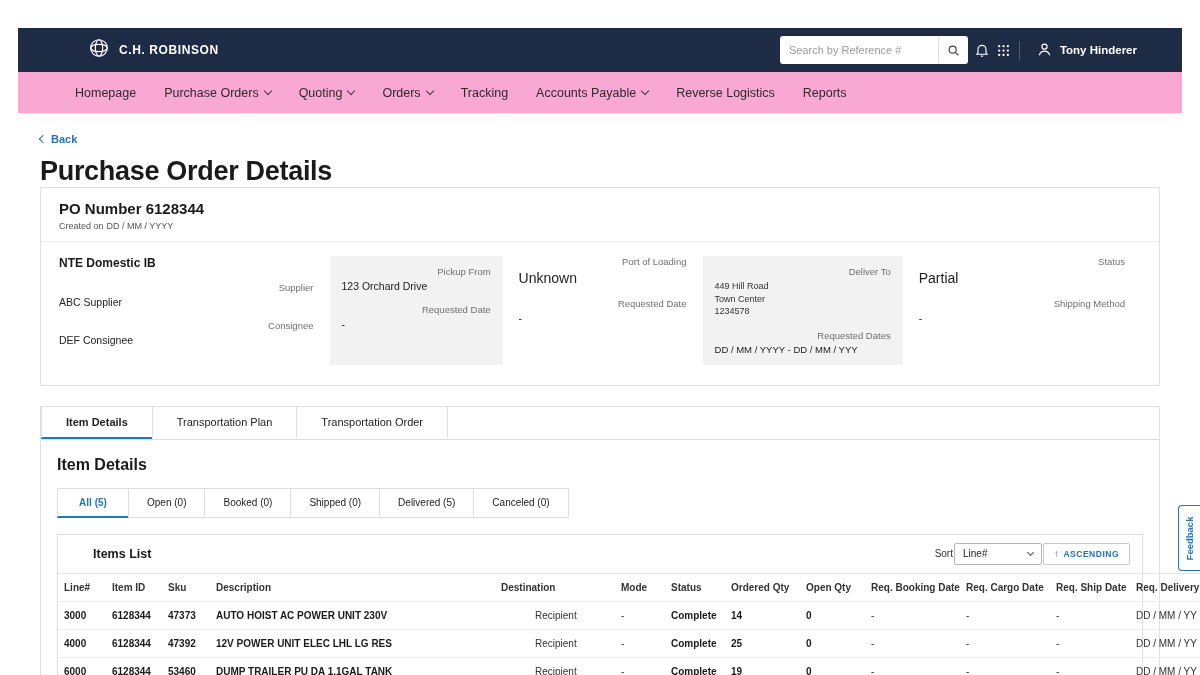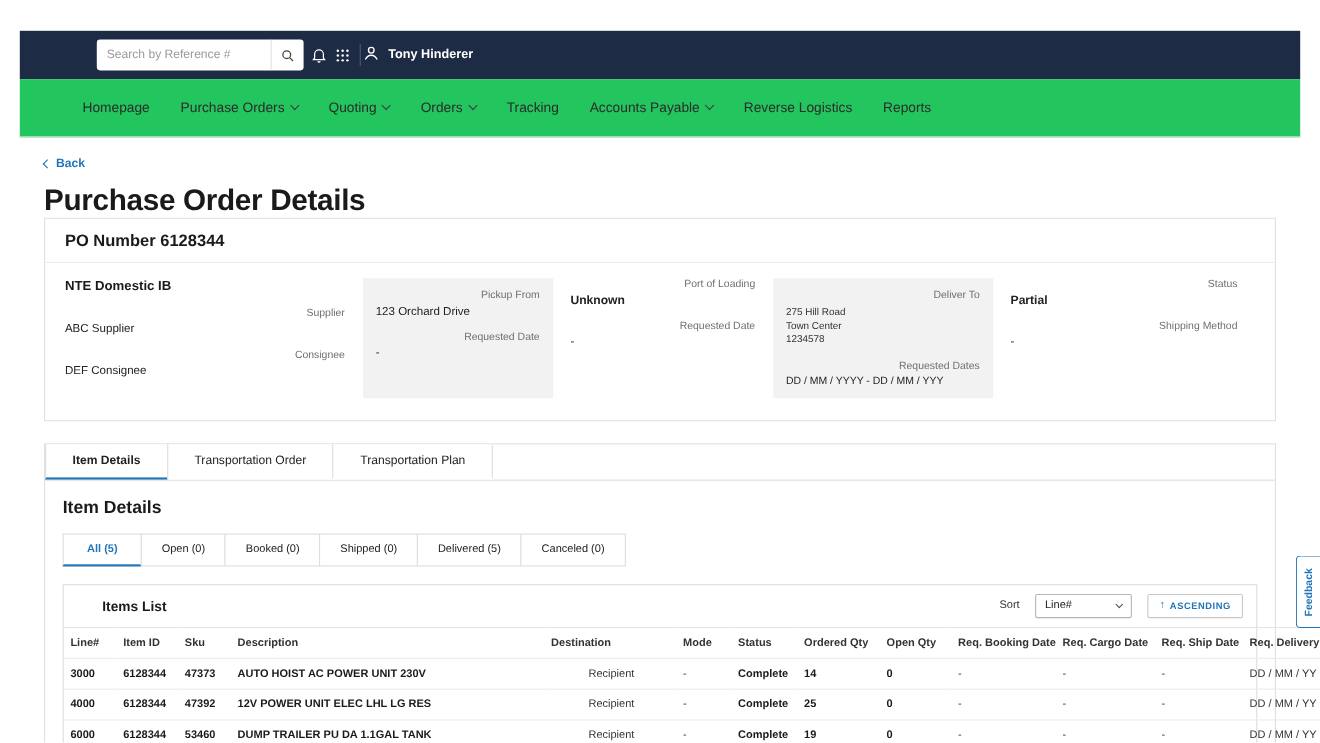--- a/index.html
+++ b/index.html
@@ -36,27 +36,27 @@
   }
   .searchbox input::placeholder { color: #9a9a9a; }
   .search-ico {
     width: 30px; height: 28px; display: flex; align-items: center; justify-content: center;
     border-left: 1px solid #e2e2e2; cursor: pointer;
   }
   .icon-btn { display: flex; align-items: center; justify-content: center; cursor: pointer; }
   .user {
     display: flex; align-items: center; gap: 7px;
     border-left: 1px solid rgba(255,255,255,.22);
-    padding-left: 1px; margin-left: 2px;
+    padding-left: 16px; margin-left: 2px;
     font-size: 11.5px; font-weight: bold; cursor: pointer;
   }
 
   
   .mainnav {
-    background: #22c55e; height: 53px;
+    background: #f9a8d4; height: 42px;
     display: flex; align-items: center;
     padding: 12px 57px; border-bottom: 1px solid #ececec;
   }
   .nav-items { display: flex; align-items: center; gap: 28px; }
   .nav-item {
     display: inline-flex; align-items: center;
     font-size: 12.5px; color: #2b2b2b; text-decoration: none; cursor: pointer;
     white-space: nowrap;
   }
   .chev-down {
@@ -91,21 +91,21 @@
   .c1 { flex: 0 0 25%; }
   .c2 { flex: 0 0 16%; }
   .c3 { flex: 0 0 17%; }
   .c4 { flex: 0 0 18.5%; }
   .c5 { flex: 1; }
   .col.gray { background: #f2f2f2; padding: 10px 12px; margin-right: 16px; }
   .c1-title { font-size: 12px; font-weight: bold; margin-bottom: 12px; }
   .lbl { font-size: 9.5px; color: #6f6f6f; margin-bottom: 3px; text-align: right; }
   .lbl.sp { margin-top: 12px; }
   .val { font-size: 10.5px; color: #222; }
-  .val.bold { font-weight: bold; font-size: 11px; }
+  .val.bold { font-weight: normal; font-size: 14px; }
   .addr { font-size: 9px; line-height: 1.4; color: #333; }
 
   
   .tabs-card { margin-top: 20px; padding-bottom: 10px; }
   .tabstrip { display: flex; border-bottom: 1px solid #ddd; }
   .tab {
     background: #fff; border: 1px solid #ddd; border-top: none; border-bottom: 2px solid transparent;
     margin-right: -1px; padding: 9px 24px; font-size: 11px; color: #222;
     font-family: "Liberation Sans", sans-serif; cursor: pointer;
   }
@@ -117,21 +117,21 @@
   .ftab {
     background: #fff; border: 1px solid #ddd; margin-right: -1px;
     padding: 8px 18px; font-size: 10px; color: #222; min-width: 72px;
     font-family: "Liberation Sans", sans-serif; cursor: pointer;
   }
   .ftab.active { color: var(--accent, #2175b9); font-weight: bold; border-bottom: 2px solid var(--accent, #2175b9); }
 
   .items-box { border: 1px solid #ddd; }
   .items-head { display: flex; justify-content: space-between; align-items: center; padding: 8px 12px; }
   .items-title { font-size: 12.5px; font-weight: bold; margin-left: 23px; }
-  .sort-controls { display: flex; align-items: center; gap: 14px; }
+  .sort-controls { display: flex; align-items: center; gap: 1px; }
   .sort-label { font-size: 10px; color: #333; }
   .select {
     border: 1px solid #b5b5b5; border-radius: 2px; background: #fff;
     height: 22px; width: 88px; display: flex; align-items: center; justify-content: space-between;
     padding: 0 8px; font-size: 10px; cursor: pointer;
   }
   .select .chev-down { border-color: #555; width: 5px; height: 5px; top: -1px; margin-left: 0; }
   .asc-btn {
     border: 1px solid #c9c9c9; border-radius: 2px; background: #fff;
     height: 22px; padding: 0 10px; display: flex; align-items: center; gap: 4px;
@@ -164,20 +164,30 @@
     transform: rotate(-90deg); white-space: nowrap;
     color: var(--accent, #2175b9); font-size: 9.5px; font-weight: bold;
   }
 </style>
 </head>
 <body>
 
 <div class="page">
 
   <header class="topbar">
+    <div class="brand">
+      <span>
+        <svg width="22" height="22" viewBox="0 0 24 24" fill="none" stroke="#ffffff" stroke-width="1.3">
+          <circle cx="12" cy="12" r="9"></circle>
+          <ellipse cx="12" cy="12" rx="9" ry="4"></ellipse>
+          <ellipse cx="12" cy="12" rx="4" ry="9"></ellipse>
+        </svg>
+      </span>
+      <span class="brand-text">C.H. ROBINSON</span>
+    </div>
     <div class="top-right">
       <div class="searchbox">
         <input placeholder="Search by Reference #" style="">
         <span class="search-ico">
           <svg width="13" height="13" viewBox="0 0 24 24" fill="none" stroke="#444" stroke-width="2.2">
             <circle cx="10.5" cy="10.5" r="6.5"></circle>
             <line x1="15.5" y1="15.5" x2="21" y2="21"></line>
           </svg>
         </span>
       </div>
@@ -261,20 +271,23 @@
     <a class="back">
       <span class="chev-left"></span>
       <span>Back</span>
     </a>
     <h1 class="page-title">Purchase Order Details</h1>
 
     
     <section class="card">
       <div class="po-head">
         <div class="po-number">PO Number 6128344</div>
+        <div class="created">
+          <span>Created on</span><span class="cv">DD / MM / YYYY</span>
+        </div>
       </div>
       <div class="po-cols">
         <div class="col c1">
           <div class="c1-title">NTE Domestic IB</div>
           <div class="lbl">Supplier</div>
           <div class="val">ABC Supplier</div>
           <div class="lbl sp">Consignee</div>
           <div class="val">DEF Consignee</div>
         </div>
         <div class="col c2 gray">
@@ -284,44 +297,44 @@
           <div class="val">-</div>
         </div>
         <div class="col c3">
           <div class="lbl">Port of Loading</div>
           <div class="val bold">Unknown</div>
           <div class="lbl sp">Requested Date</div>
           <div class="val">-</div>
         </div>
         <div class="col c4 gray">
           <div class="lbl">Deliver To</div>
-          <div class="addr">275 Hill Road</div>
+          <div class="addr">449 Hill Road</div>
           <div class="addr">Town Center</div>
           <div class="addr">1234578</div>
           <div class="lbl sp">Requested Dates</div>
           <div class="val" style="font-size:9.5px;">DD / MM / YYYY - DD / MM / YYY</div>
         </div>
         <div class="col c5">
           <div class="lbl">Status</div>
           <div class="val bold">Partial</div>
           <div class="lbl sp">Shipping Method</div>
           <div class="val">-</div>
         </div>
       </div>
     </section>
 
     
     <section class="card tabs-card">
       <div class="tabstrip">
 
           <button class="tab active"><span>Item Details</span></button>
 
+          <button class="tab"><span>Transportation Plan</span></button>
+
           <button class="tab"><span>Transportation Order</span></button>
-
-          <button class="tab"><span>Transportation Plan</span></button>
         </div>
       <div class="card-body">
         <h2 class="section-title">Item Details</h2>
 
         <div class="filters">
 
             <button class="ftab active"><span>All (5)</span></button>
 
             <button class="ftab"><span>Open (0)</span></button>
 

